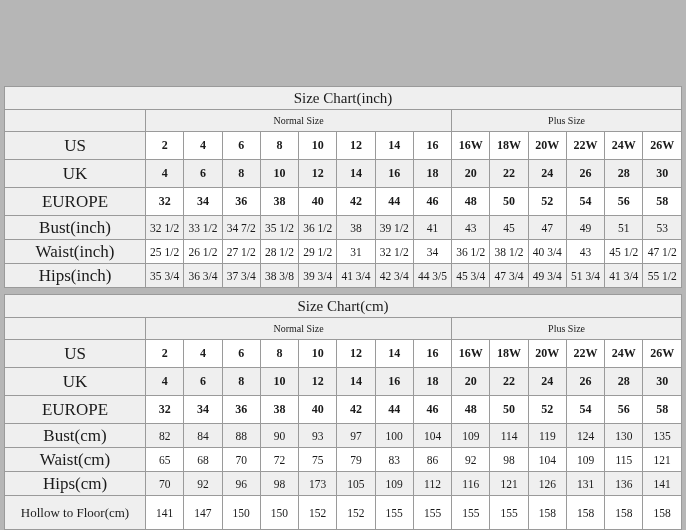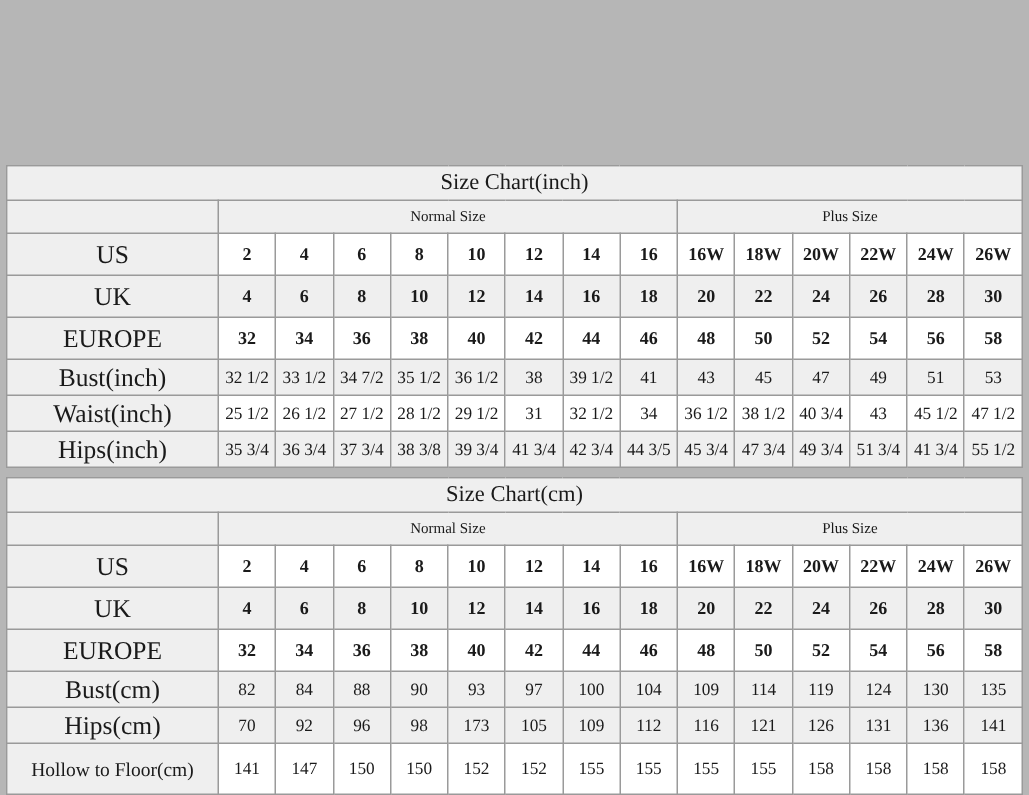--- a/index.html
+++ b/index.html
@@ -269,20 +269,37 @@
         <td class="datacell">97</td>
         <td class="datacell">100</td>
         <td class="datacell">104</td>
         <td class="datacell">109</td>
         <td class="datacell">114</td>
         <td class="datacell">119</td>
         <td class="datacell">124</td>
         <td class="datacell">130</td>
         <td class="datacell">135</td>
       </tr>
+      <tr class="datarow row-odd">
+        <td class="rowhead">Waist(cm)</td>
+        <td class="datacell">65</td>
+        <td class="datacell">68</td>
+        <td class="datacell">70</td>
+        <td class="datacell">72</td>
+        <td class="datacell">75</td>
+        <td class="datacell">79</td>
+        <td class="datacell">83</td>
+        <td class="datacell">86</td>
+        <td class="datacell">92</td>
+        <td class="datacell">98</td>
+        <td class="datacell">104</td>
+        <td class="datacell">109</td>
+        <td class="datacell">115</td>
+        <td class="datacell">121</td>
+      </tr>
       <tr class="datarow row-even">
         <td class="rowhead">Hips(cm)</td>
         <td class="datacell">70</td>
         <td class="datacell">92</td>
         <td class="datacell">96</td>
         <td class="datacell">98</td>
         <td class="datacell">173</td>
         <td class="datacell">105</td>
         <td class="datacell">109</td>
         <td class="datacell">112</td>

